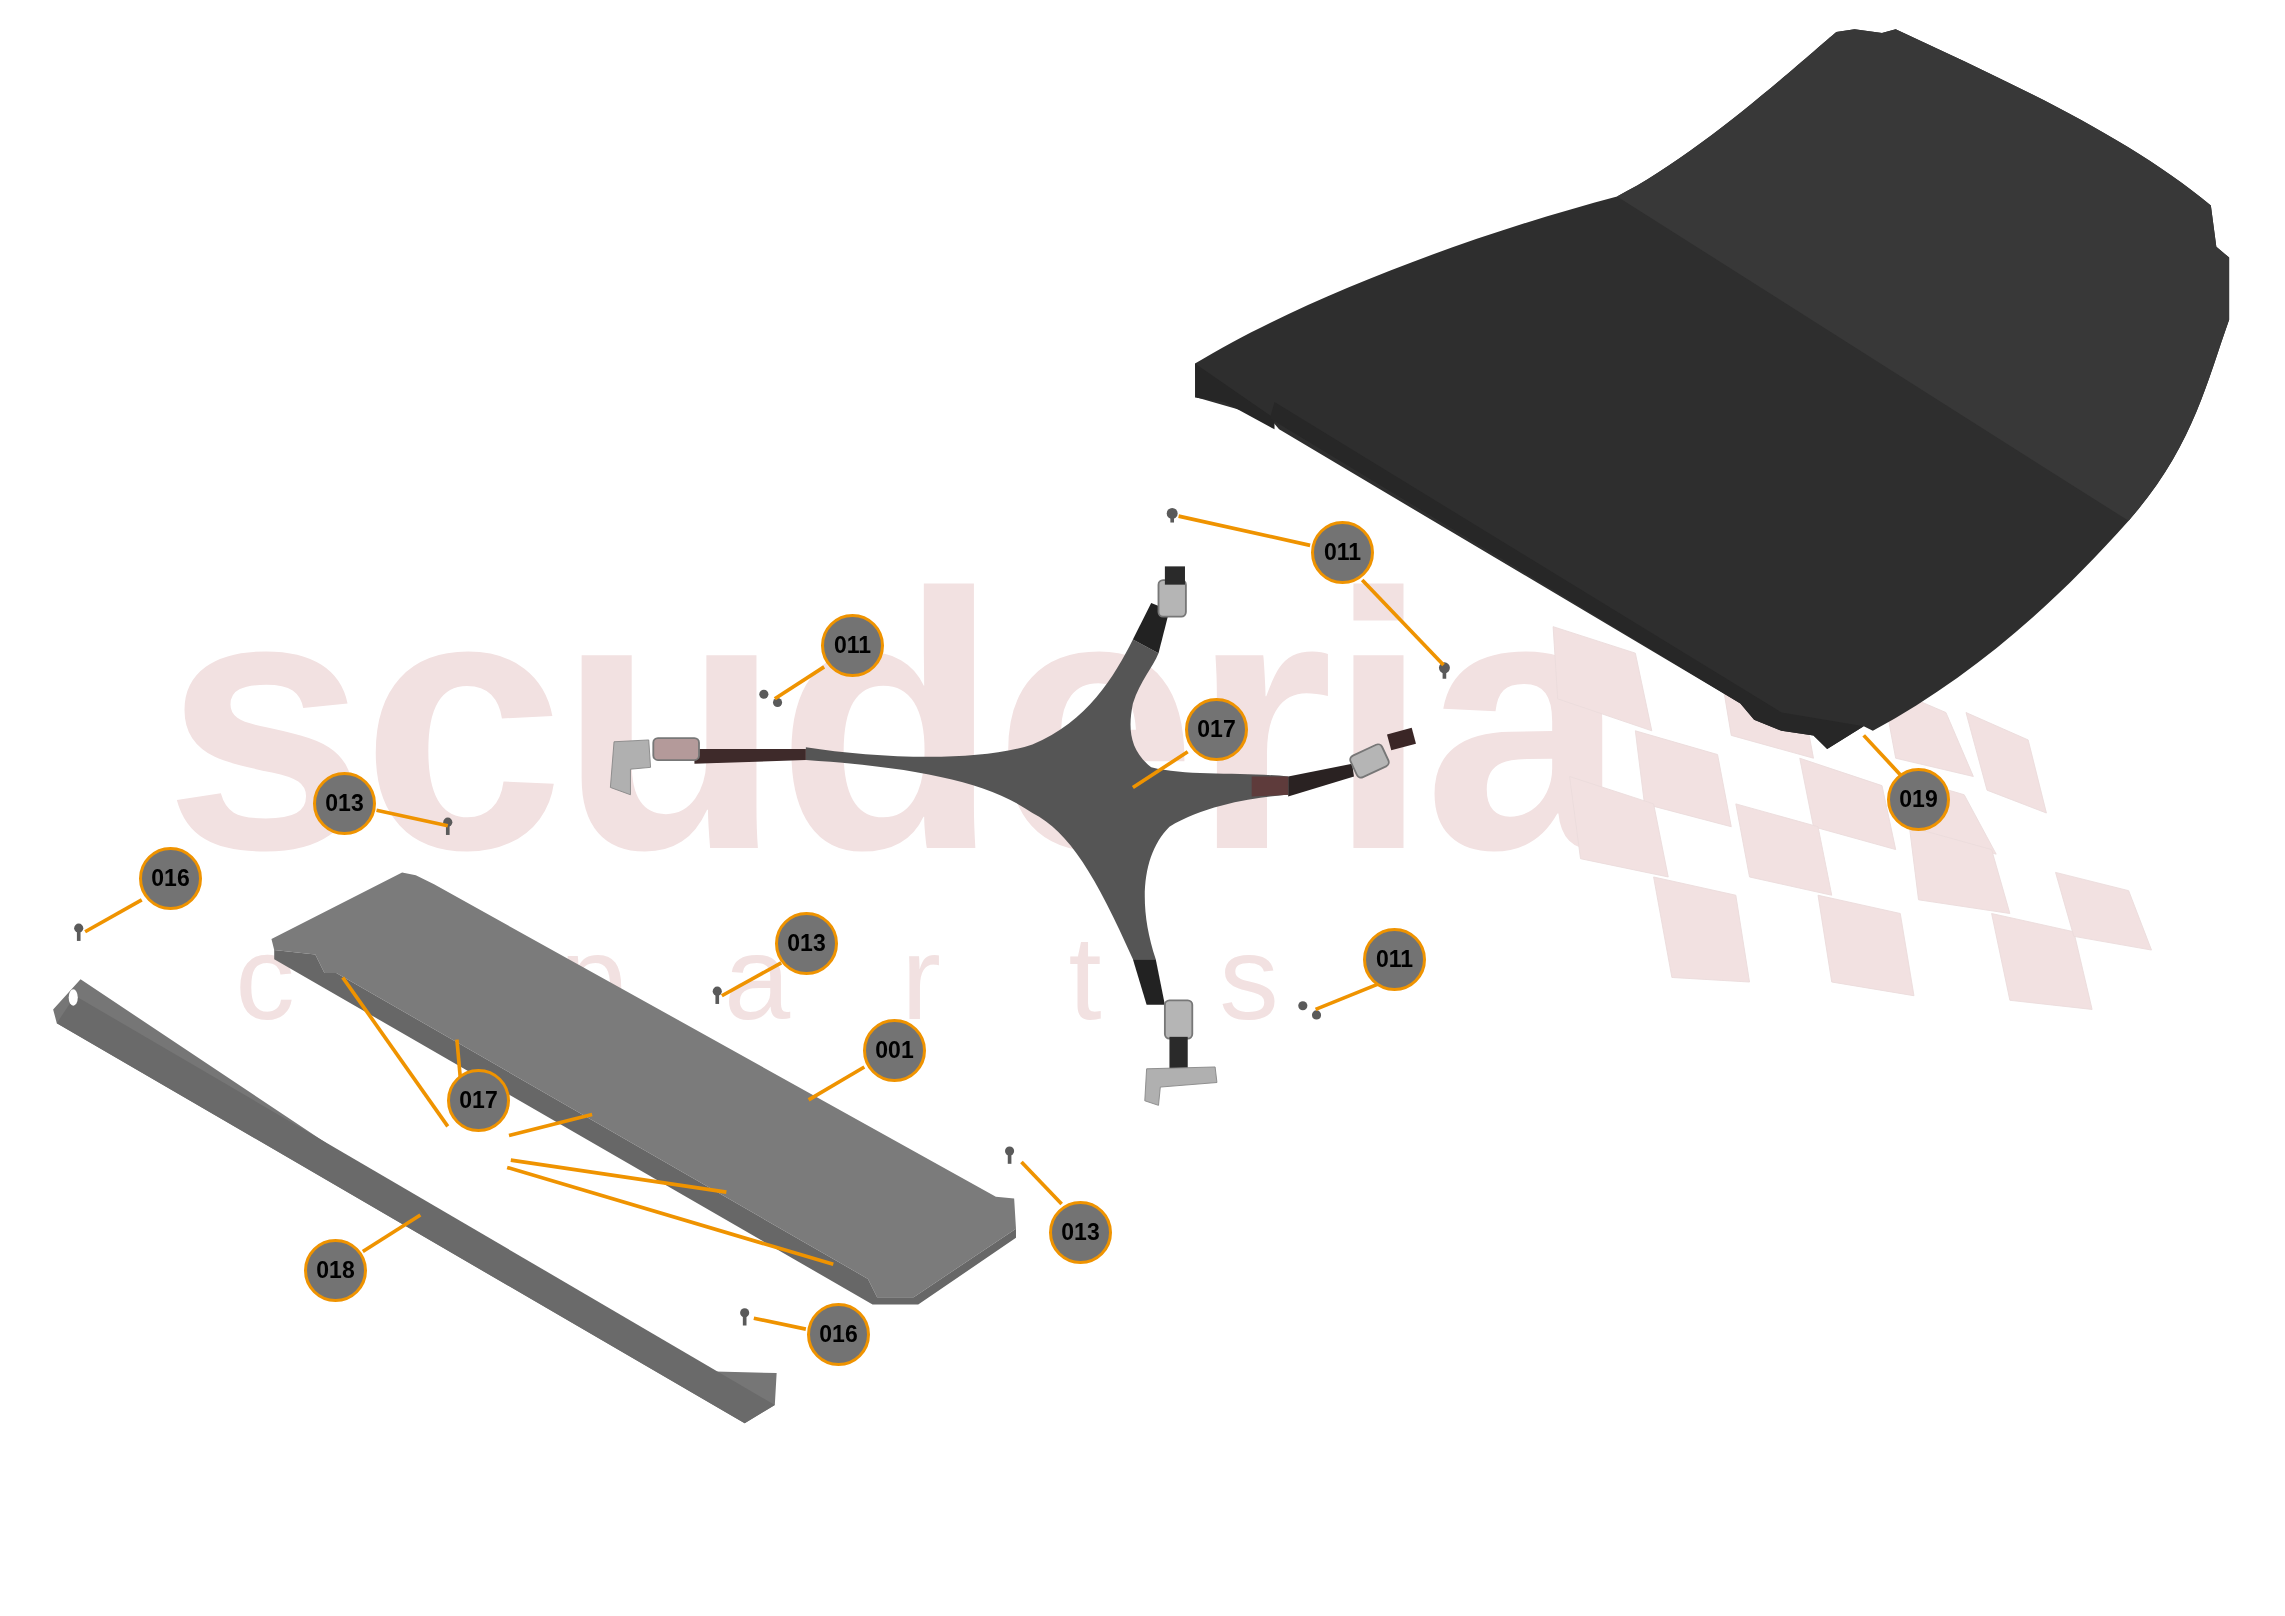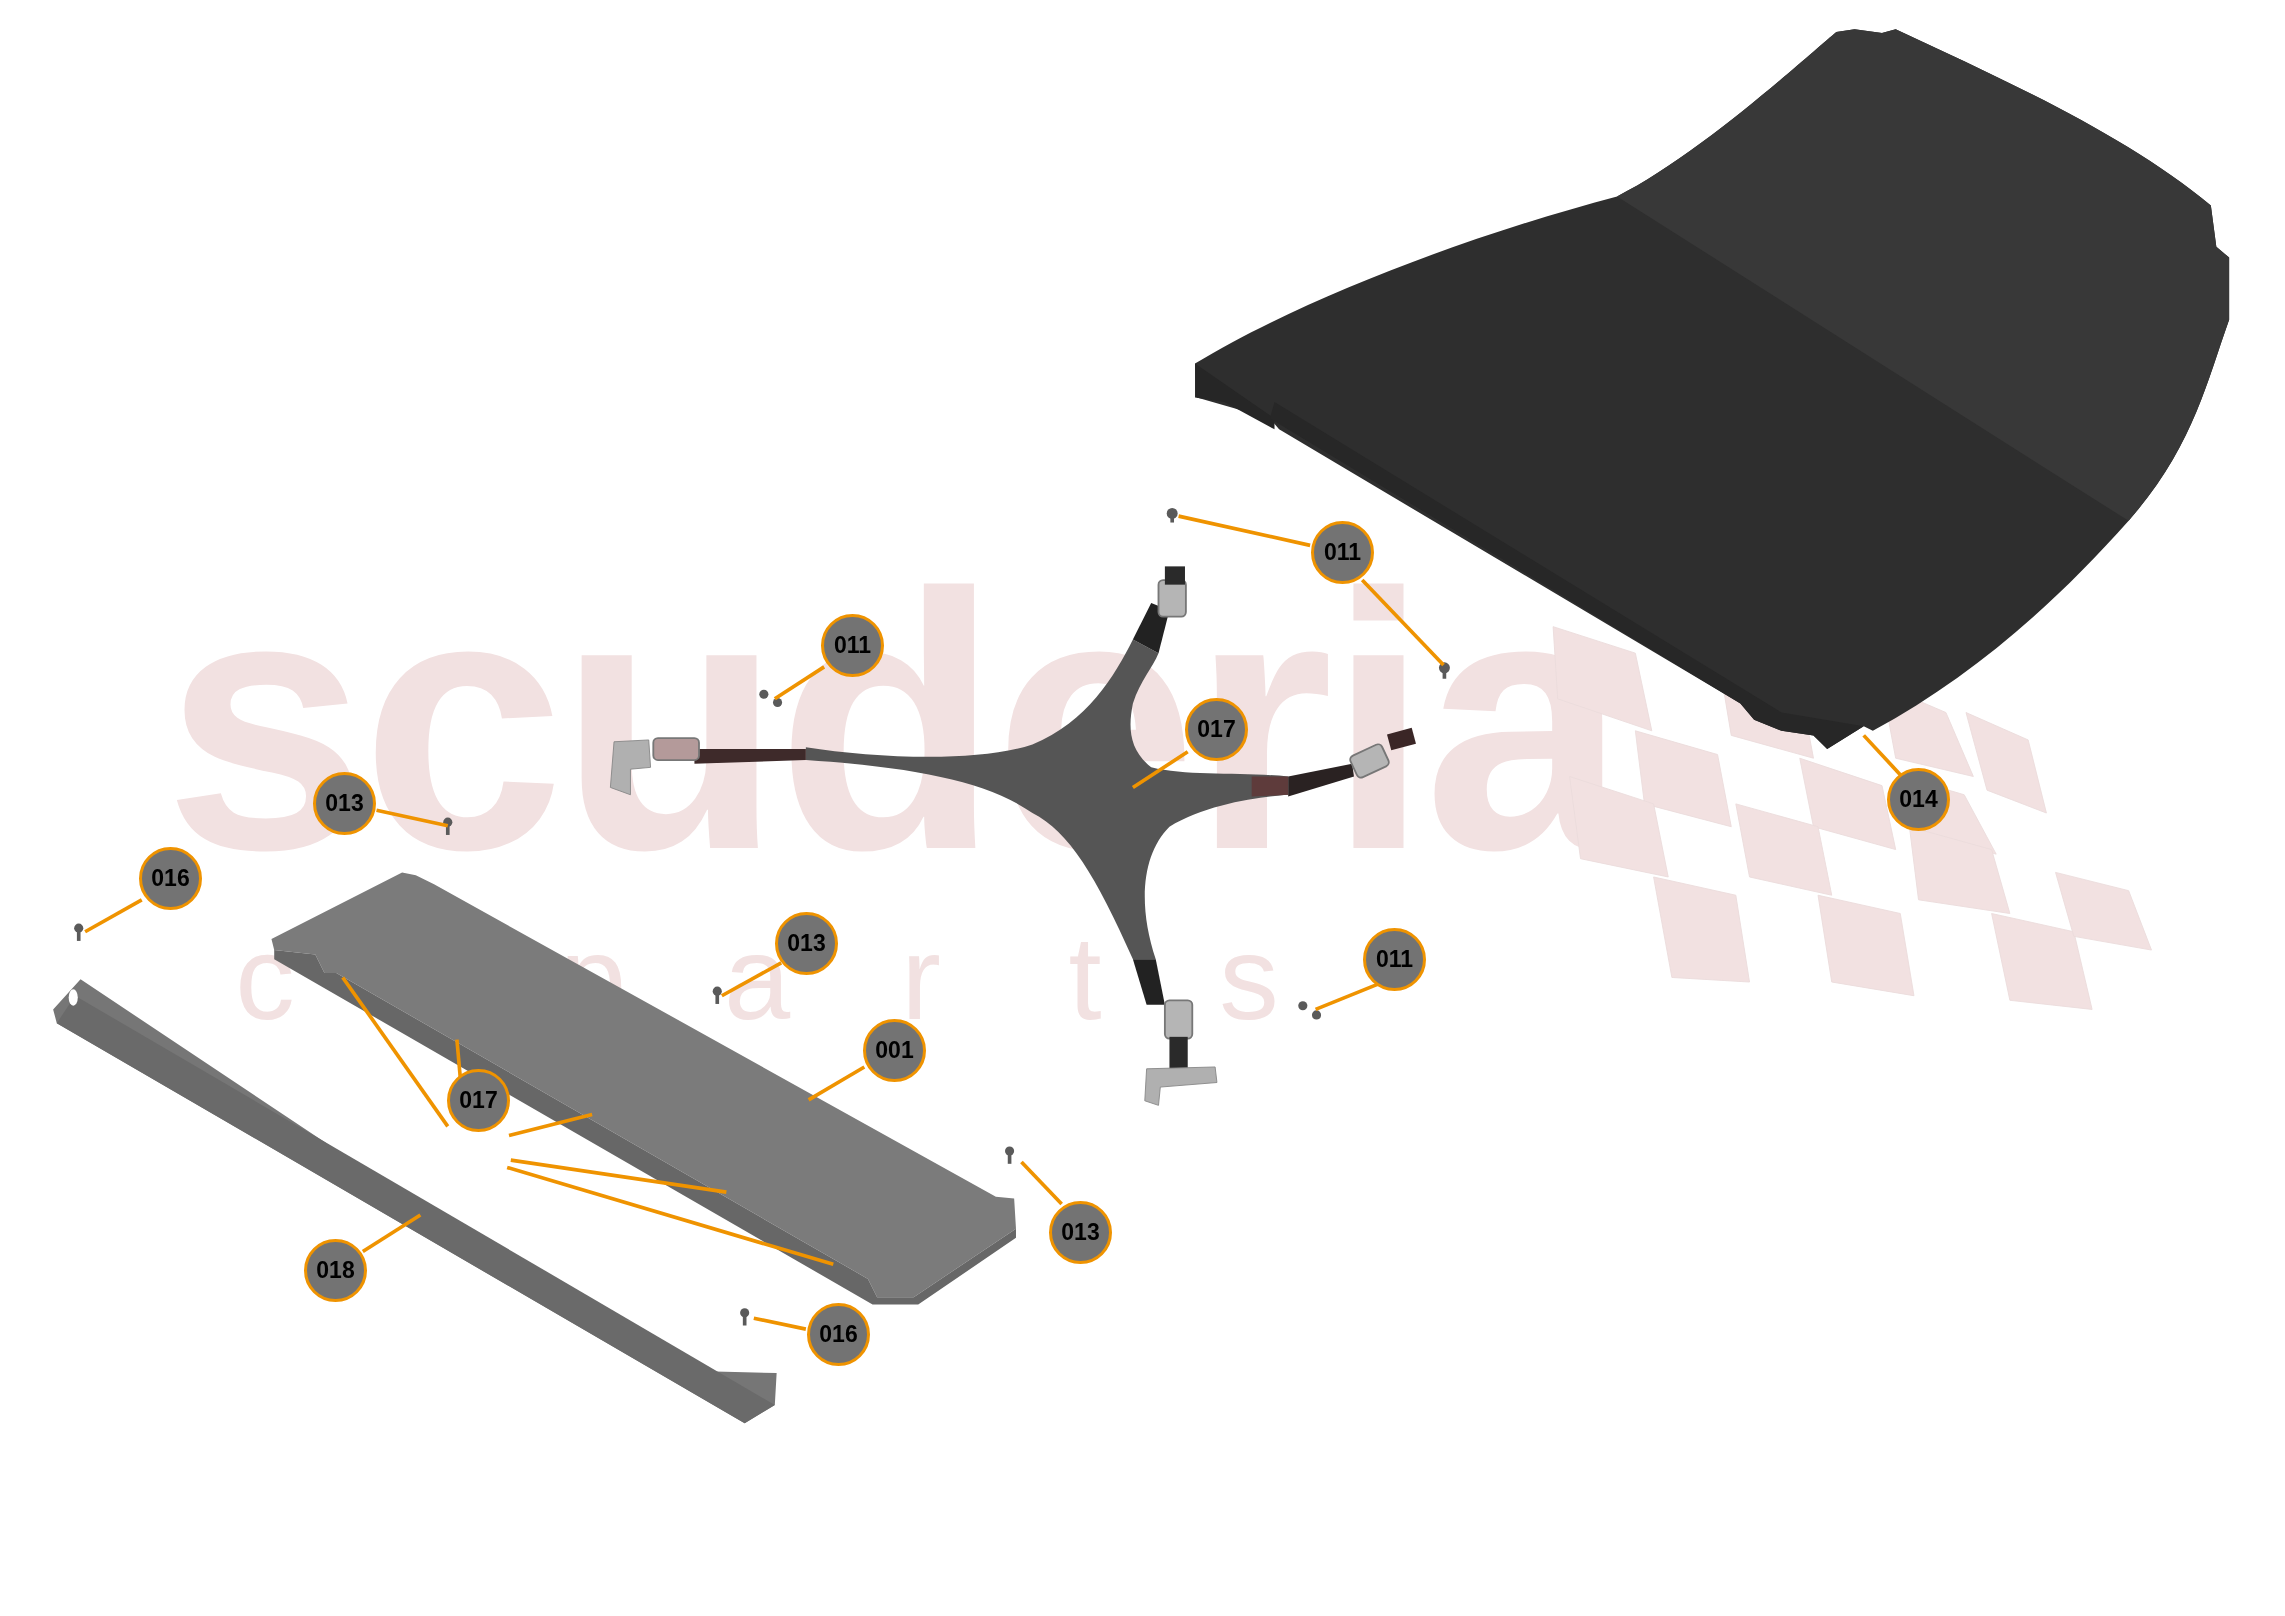--- a/index.html
+++ b/index.html
@@ -117,21 +117,21 @@
       <line x1="555" y1="1278" x2="912" y2="1384"></line>
       <line x1="397" y1="1370" x2="460" y2="1330"></line>
       <line x1="1162" y1="1318" x2="1118" y2="1272"></line>
       <line x1="882" y1="1455" x2="825" y2="1443"></line>
     </g>
   </svg>
 
   <div class="callout" style="left:1343px;top:553px">011</div>
   <div class="callout" style="left:853px;top:646px">011</div>
   <div class="callout" style="left:1217px;top:730px">017</div>
-  <div class="callout" style="left:1919px;top:800px">014</div>
+  <div class="callout" style="left:1919px;top:800px">019</div>
   <div class="callout" style="left:345px;top:804px">013</div>
   <div class="callout" style="left:171px;top:879px">016</div>
   <div class="callout" style="left:807px;top:944px">013</div>
   <div class="callout" style="left:1395px;top:960px">011</div>
   <div class="callout" style="left:895px;top:1051px">001</div>
   <div class="callout" style="left:479px;top:1101px">017</div>
   <div class="callout" style="left:1081px;top:1233px">013</div>
   <div class="callout" style="left:336px;top:1271px">018</div>
   <div class="callout" style="left:839px;top:1335px">016</div>
 

